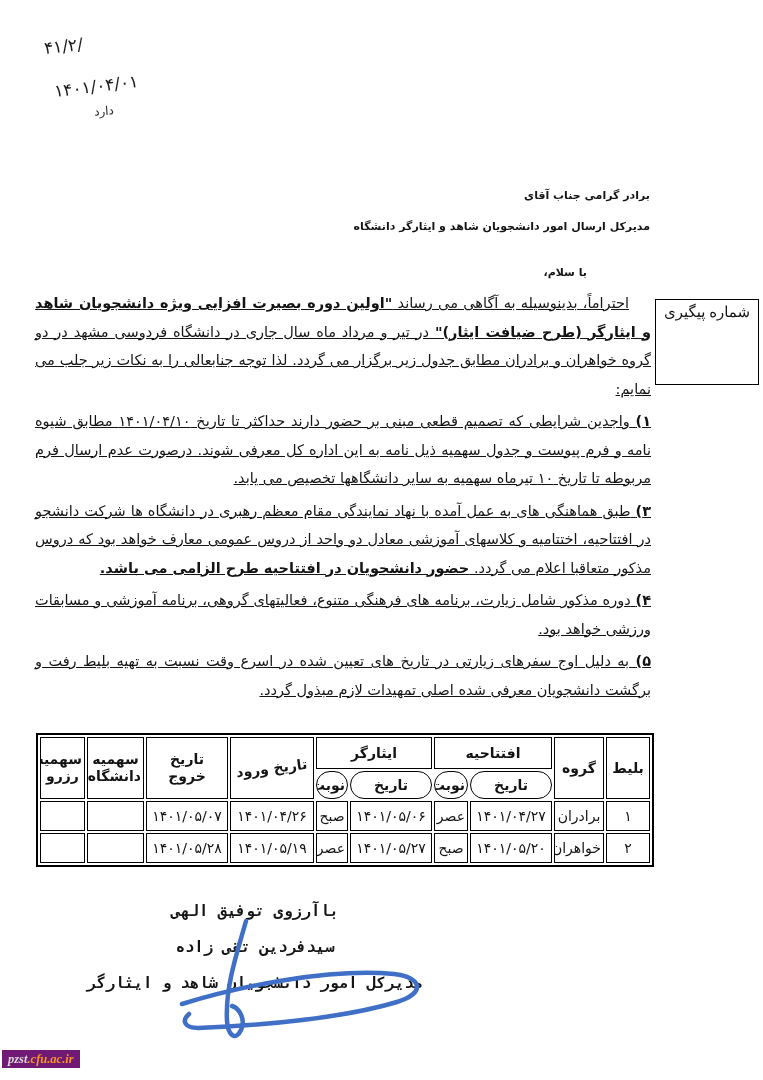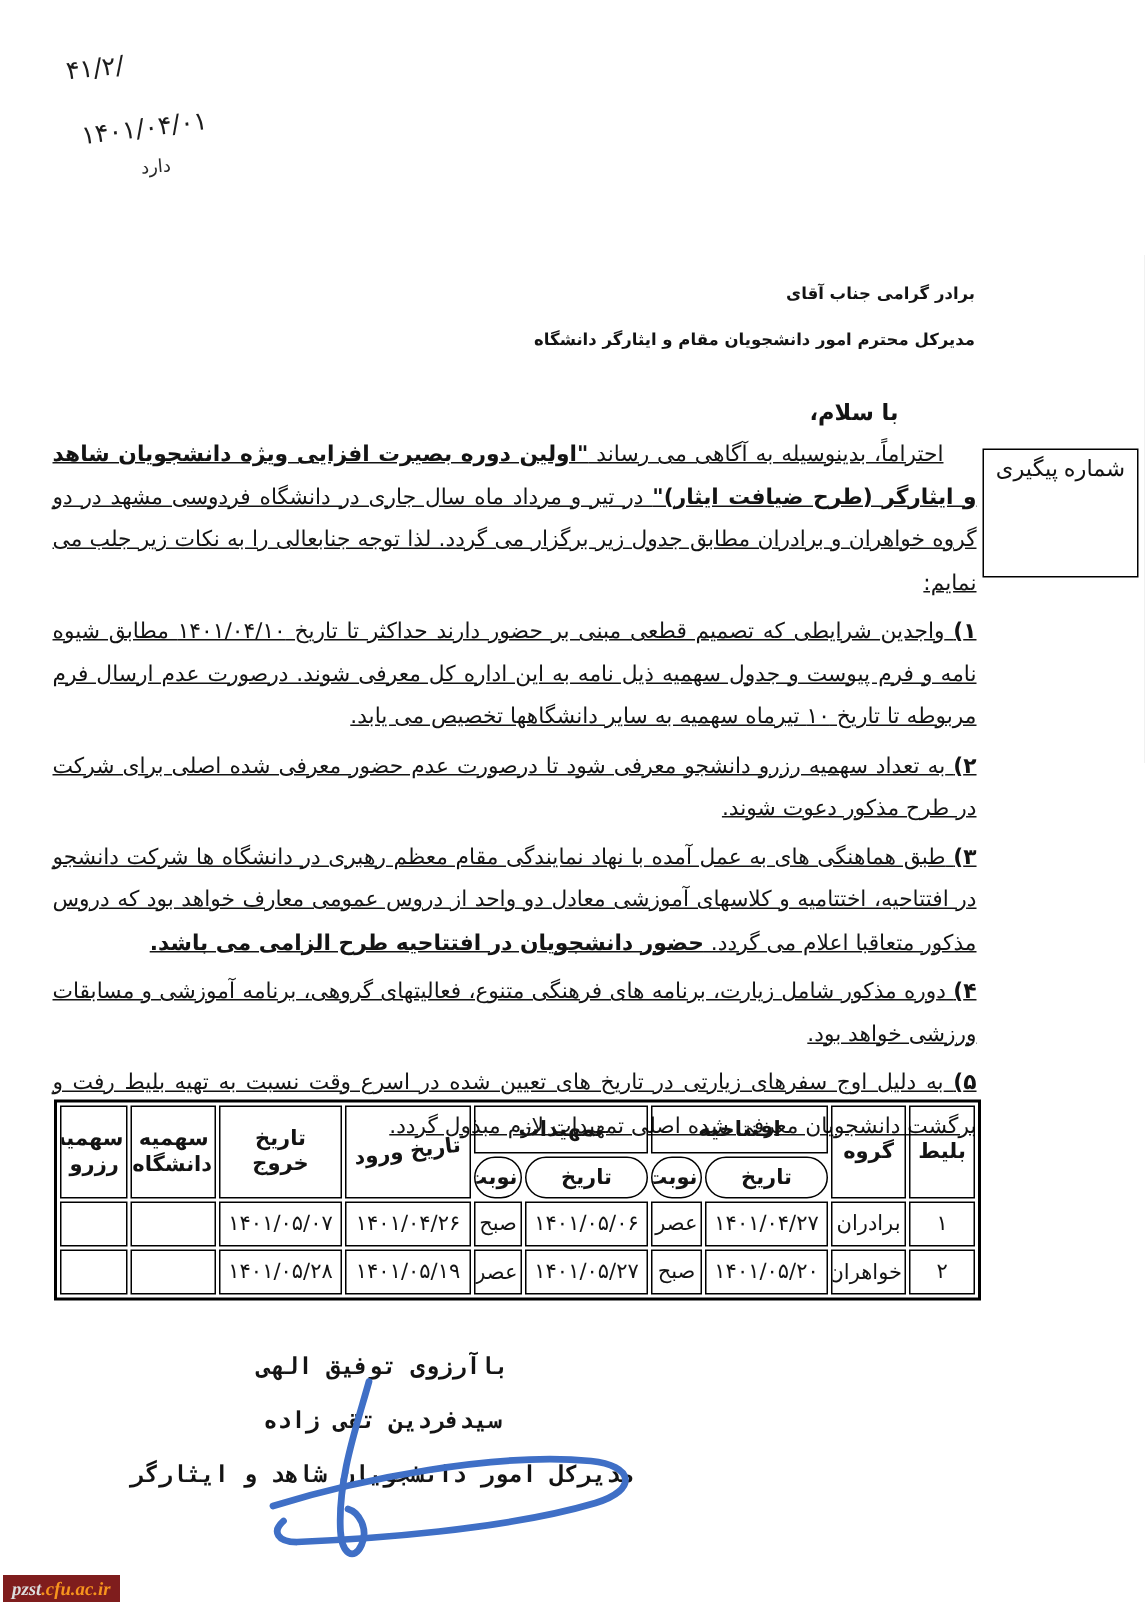--- a/index.html
+++ b/index.html
@@ -16,21 +16,21 @@
 
   
   .tracking-box {
     position:absolute; left:655px; top:299px; width:104px; height:86px;
     border:1.5px solid #000; direction:rtl; text-align:center;
     font-family:"Liberation Serif", serif; font-size:15px; padding-top:3px;
   }
 
   
   .recipient { position:absolute; right:113px; top:180px; direction:rtl; text-align:right; font-weight:bold; font-size:11px; line-height:31px; }
-  .salutation { position:absolute; right:164px; top:266px; direction:rtl; font-weight:bold; font-size:15px; }
+  .salutation { position:absolute; right:176px; top:266px; direction:rtl; font-weight:bold; font-size:11px; }
 
   
   .body-text { position:absolute; left:35px; top:289px; width:616px; direction:rtl; text-align:justify; font-size:14.5px; line-height:28.5px; }
   .body-text p { margin-bottom:4px;text-decoration:underline; }
   .body-text p.intro { text-indent:22px; }
   .pt-num { font-weight:bold; }
   .bold { font-weight:bold; }
 
   
   .schedule { position:absolute; left:36px; top:733px; }
@@ -48,21 +48,21 @@
   tr.hrow2 th { height:28px;border-radius:14px; }
   .slant { display:inline-block; transform:rotate(-7deg); }
 
   
   .sig-block { position:absolute; left:85px; top:894px; width:340px; direction:rtl; text-align:center; font-weight:bold; font-size:15.5px; line-height:36px;font-family:Liberation Mono, monospace; }
   .sig-svg { position:absolute; left:168px; top:918px; }
 
   
   .site-badge {
     position:absolute; left:2px; top:1050px; height:18px; padding:0 6px;
-    background:#7f1d1d; display:flex; align-items:center;
+    background:#701a75; display:flex; align-items:center;
     font-family:"Liberation Serif", serif; font-style:italic; font-weight:bold; font-size:12.5px;
     direction:ltr;
     justify-content:space-between;
   }
   .site-prefix { color:#dcdcdc; }
   .site-suffix { color:#f7941d; }
 </style>
 </head>
 <body>
 
@@ -71,29 +71,28 @@
   <div class="stamp-ref">۴۱/۲/</div>
   <div class="stamp-date">۱۴۰۱/۰۴/۰۱</div>
   <div class="stamp-att">دارد</div>
 
   <div class="tracking-box">
     <span>شماره پیگیری</span>
   </div>
 
   <div class="recipient">
     <div>برادر گرامی جناب آقای</div>
-    <div>مدیرکل محترم امور دانشجویان مقام و ایثارگر دانشگاه</div>
+    <div>مدیرکل ارسال امور دانشجویان شاهد و ایثارگر دانشگاه</div>
   </div>
   <div class="salutation">با سلام،</div>
 
   <div class="body-text">
     <p class="intro"><span>احتراماً، بدینوسیله به آگاهی می رساند </span><span class="bold">"اولین دوره بصیرت افزایی ویژه دانشجویان شاهد و ایثارگر (طرح ضیافت ایثار)"</span><span> در تیر و مرداد ماه سال جاری در دانشگاه فردوسی مشهد در دو گروه خواهران و برادران مطابق جدول زیر برگزار می گردد. لذا توجه جنابعالی را به نکات زیر جلب می نمایم:</span></p>
 
     <p><span class="pt-num">۱)</span> <span>واجدین شرایطی که تصمیم قطعی مبنی بر حضور دارند حداکثر تا تاریخ ۱۴۰۱/۰۴/۱۰ مطابق شیوه نامه و فرم پیوست و جدول سهمیه ذیل نامه به این اداره کل معرفی شوند. درصورت عدم ارسال فرم مربوطه تا تاریخ ۱۰ تیرماه سهمیه به سایر دانشگاهها تخصیص می یابد.</span></p>
-    <p><span class="pt-num">۲)</span> <span>به تعداد سهمیه رزرو دانشجو معرفی شود تا درصورت عدم حضور معرفی شده اصلی برای شرکت در طرح مذکور دعوت شوند.</span></p>
     <p><span class="pt-num">۳)</span> <span>طبق هماهنگی های به عمل آمده با نهاد نمایندگی مقام معظم رهبری در دانشگاه ها شرکت دانشجو در افتتاحیه، اختتامیه و کلاسهای آموزشی معادل دو واحد از دروس عمومی معارف خواهد بود که دروس مذکور متعاقبا اعلام می گردد. </span><span class="bold">حضور دانشجویان در افتتاحیه طرح الزامی می باشد.</span></p>
     <p><span class="pt-num">۴)</span> <span>دوره مذکور شامل زیارت، برنامه های فرهنگی متنوع، فعالیتهای گروهی، برنامه آموزشی و مسابقات ورزشی خواهد بود.</span></p>
     <p><span class="pt-num">۵)</span> <span>به دلیل اوج سفرهای زیارتی در تاریخ های تعیین شده در اسرع وقت نسبت به تهیه بلیط رفت و برگشت دانشجویان معرفی شده اصلی تمهیدات لازم مبذول گردد.</span></p>
   </div>
 
   <div class="schedule">
     <table class="grid">
       <colgroup>
         <col style="width:44px">
           <col style="width:50px">
@@ -104,21 +103,21 @@
         <col style="width:84px">
           <col style="width:82px">
         <col style="width:57px">
           <col style="width:45px">
       </colgroup>
       <tbody>
           <tr class="hrow1">
         <th rowspan="2">بلیط</th>
         <th rowspan="2">گروه</th>
         <th colspan="2">افتتاحیه</th>
-        <th colspan="2">تمهیدات</th>
+        <th colspan="2">ایثارگر</th>
         <th rowspan="2"><span class="slant">تاریخ ورود</span></th>
         <th rowspan="2">تاریخ خروج</th>
         <th rowspan="2">سهمیه دانشگاه</th>
         <th rowspan="2">سهمیه رزرو</th>
       </tr>
       <tr class="hrow2">
         <th>تاریخ</th>
         <th>نوبت</th>
         <th>تاریخ</th>
         <th>نوبت</th>

